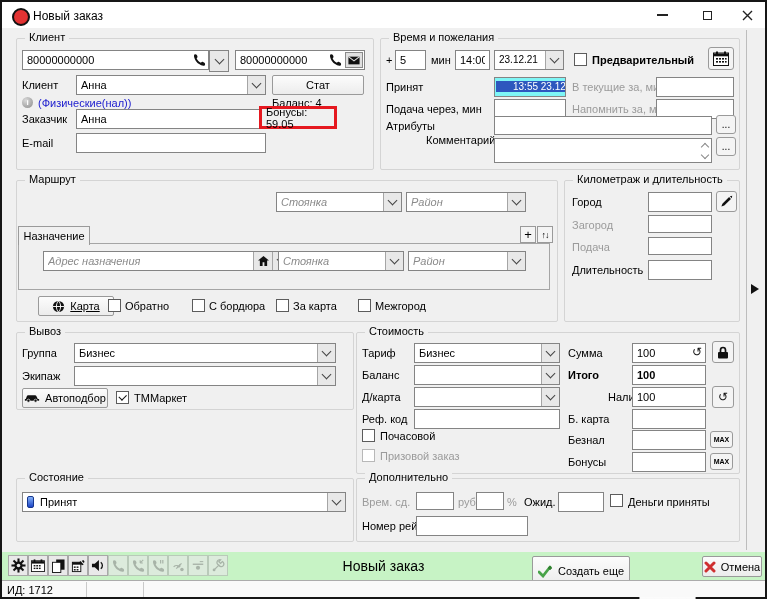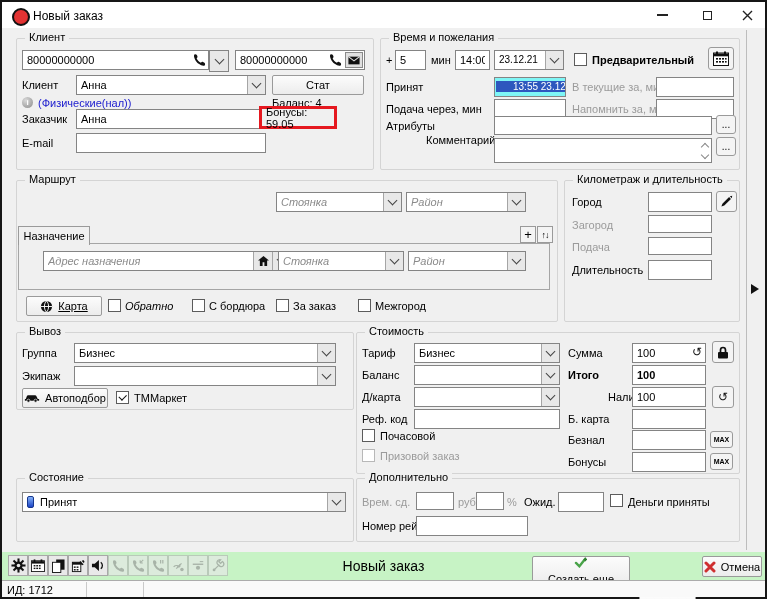--- a/index.html
+++ b/index.html
@@ -233,33 +233,33 @@
     <span class="dd">
         <span class="chev"></span>
       </span>
   </div>
   <div class="combo" style="left:406px;top:249px;width:118px;height:20px;">
     <span class="val ph">Район</span>
     <span class="dd">
         <span class="chev"></span>
       </span>
   </div>
-  <div class="btn" style="left:24px;top:294px;width:76px;height:20px;text-decoration:underline;">
+  <div class="btn" style="left:36px;top:294px;width:76px;height:20px;text-decoration:underline;">
     <svg width="13" height="13" viewBox="0 0 14 14">
         <circle cx="7" cy="7" r="6" fill="#111"></circle>
         <path d="M1 7 H13 M7 1 C4 4 4 10 7 13 C10 10 10 4 7 1" stroke="#fff" stroke-width="1" fill="none"></path>
       </svg>
     <span>Карта</span>
   </div>
   <span class="chk" style="left:106px;top:297px;"></span>
-  <span class="lbl" style="left:123px;top:298px;font-style:italic;">Обратно</span>
+  <span class="lbl" style="left:123px;top:298px;">Обратно</span>
   <span class="chk" style="left:190px;top:297px;"></span>
   <span class="lbl" style="left:207px;top:298px;">С бордюра</span>
   <span class="chk" style="left:274px;top:297px;"></span>
-  <span class="lbl" style="left:291px;top:298px;">За заказ</span>
+  <span class="lbl" style="left:291px;top:298px;">За карта</span>
   <span class="chk" style="left:356px;top:297px;"></span>
   <span class="lbl" style="left:373px;top:298px;">Межгород</span>
 
   <div class="grp" style="left:562px;top:178px;width:174px;height:140px;">
     <span class="grp-label">Километраж и длительность</span>
   </div>
   <span class="lbl" style="left:570px;top:194px;">Город</span>
   <input class="in" style="left: 646px; top: 190px; width: 64px; height: 20px;">
   <div class="sqbtn" style="left:714px;top:189px;width:21px;height:21px;">
     <svg width="13" height="13" viewBox="0 0 14 14">
@@ -480,21 +480,21 @@
           <path d="M10 3 h4" stroke="#a8b4a8" stroke-width="1.2"></path>
         </svg>
     </div>
     <div class="tool-btn disabled" style="left:206px;">
       <svg width="14" height="14" viewBox="0 0 16 16">
           <path d="M3 13 L9 7 M9 7 a3 3 0 1 0 4 -4 l-2 2 -2 -2 2 -2 a3 3 0 0 0 -2 6 Z" stroke="#a8b4a8" stroke-width="1.5" fill="none"></path>
           <circle cx="3.5" cy="12.5" r="1.6" fill="#a8b4a8"></circle>
         </svg>
     </div>
     <span style="position:absolute;left:50%;top:6px;transform:translateX(-50%);font-size:14px;white-space:nowrap;">Новый заказ</span>
-    <div class="btn" style="left:530px;top:4px;width:98px;height:30px;flex-direction:column;">
+    <div class="btn" style="left:530px;top:4px;width:98px;height:30px;">
       <svg width="15" height="13" viewBox="0 0 15 13">
           <path d="M1 7 L5 11 L12 2" stroke="#49a349" stroke-width="2.8" fill="none" stroke-linecap="round"></path>
           <path d="M12 1 v4 M10 3 h4" stroke="#2e7d2e" stroke-width="1.5"></path>
         </svg>
       <span>Создать еще</span>
     </div>
     <div class="btn" style="left:637px;top:4px;width:57px;height:21px;margin-top:39px;">
       <svg width="14" height="12" viewBox="0 0 14 12">
           <path d="M1 6 L5 10 L13 1" stroke="#49a349" stroke-width="2.8" fill="none" stroke-linecap="round"></path>
         </svg>

